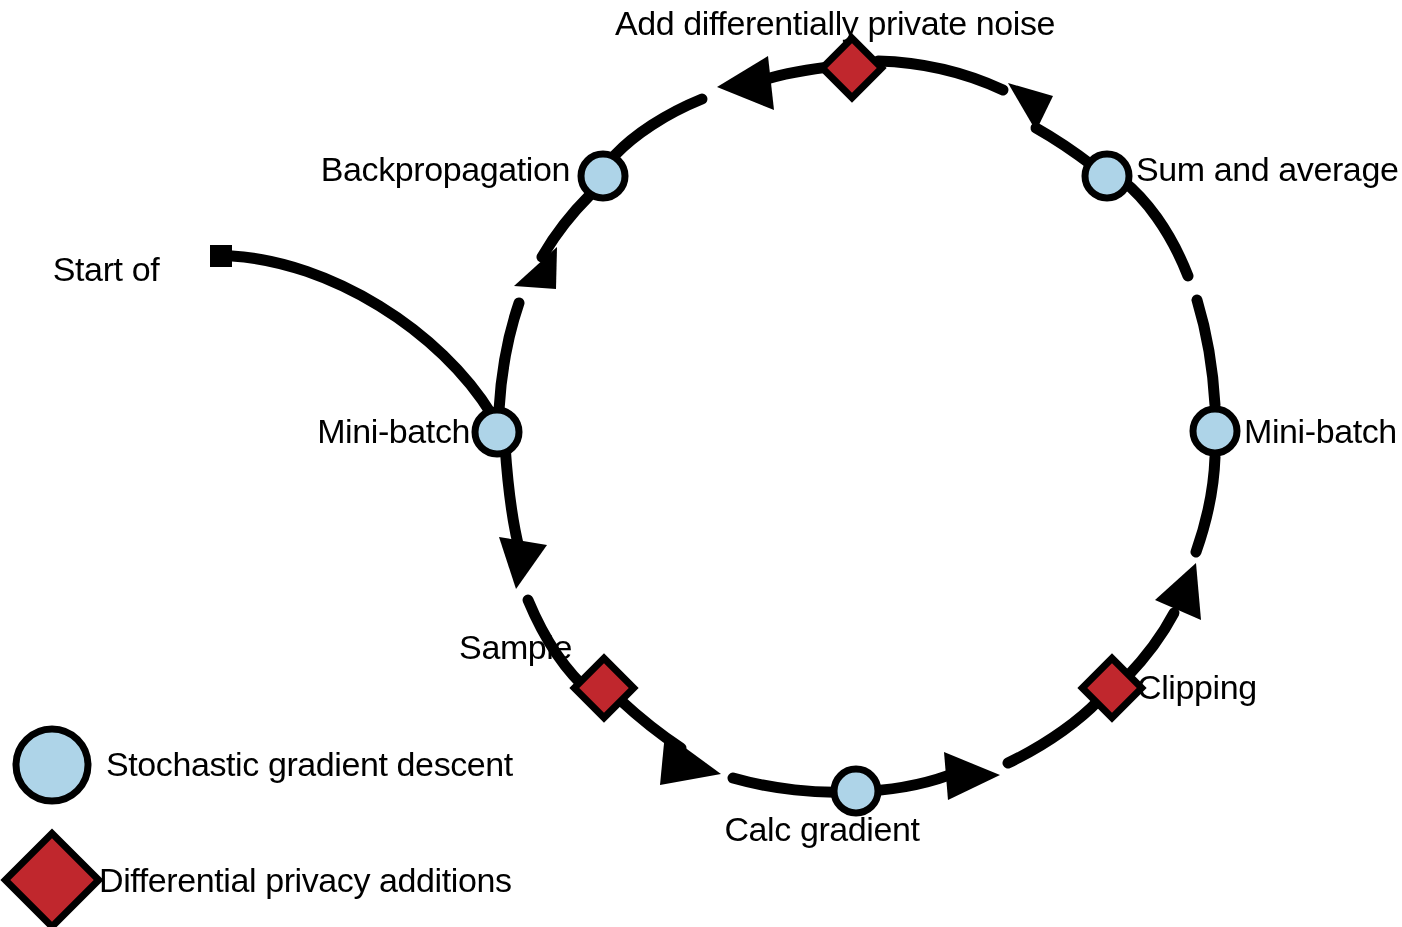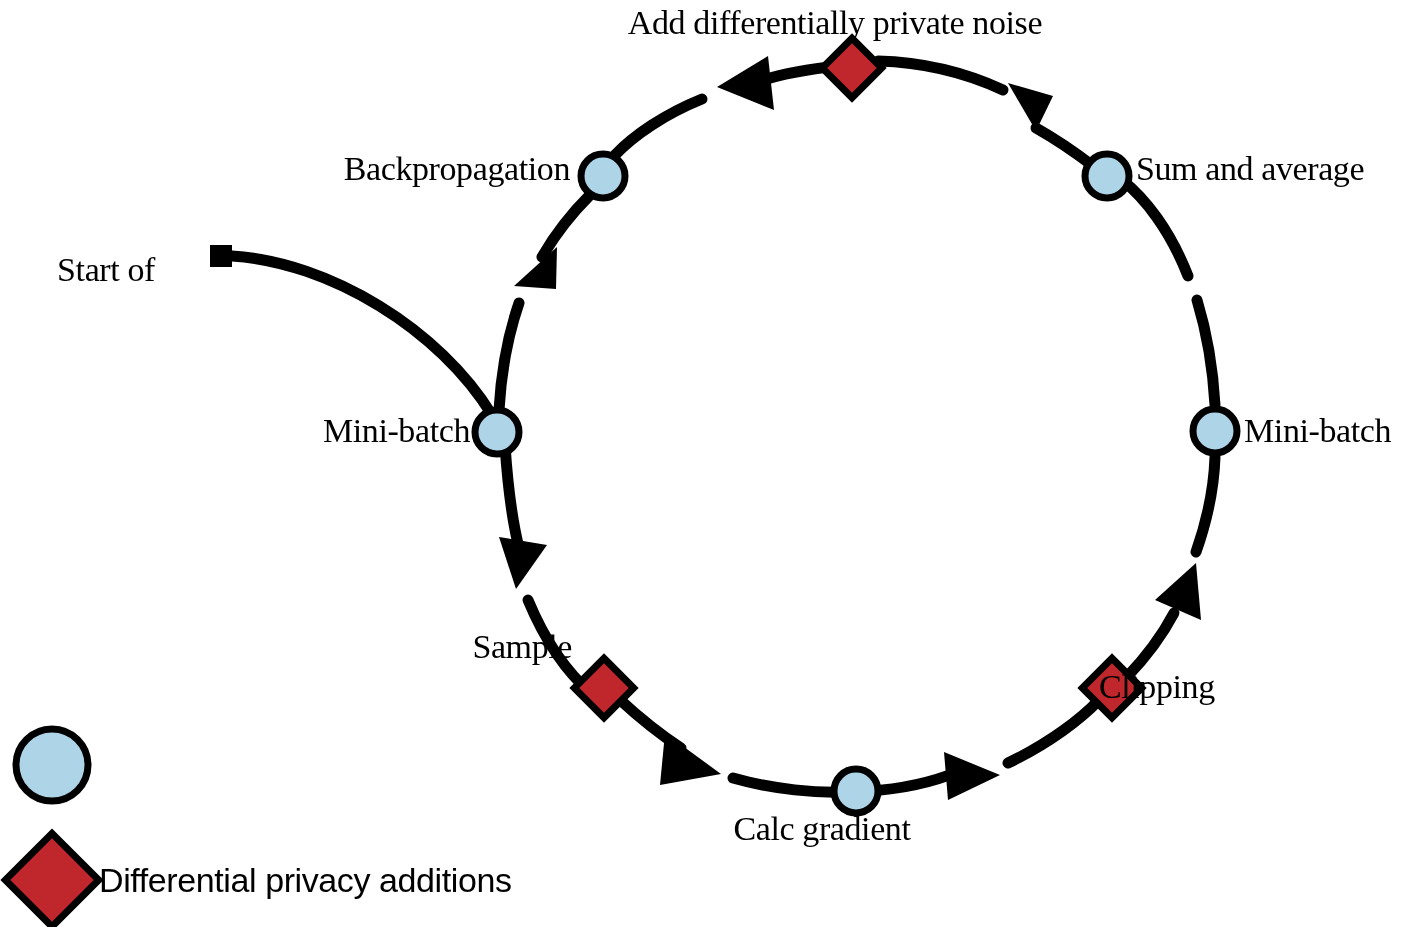--- a/index.html
+++ b/index.html
@@ -21,21 +21,21 @@
   #diagram-svg {
     position: absolute;
     left: 0;
     top: 0;
     width: 1402px;
     height: 927px;
   }
   .lbl {
     position: absolute;
     color: #000000;
-    font-family: Liberation Serif, serif;
+    font-family: Liberation Sans, sans-serif;
     font-size: 34px;
     line-height: 38px;
     white-space: nowrap;
     letter-spacing: -0.4px;
   }
   .lbl.two-line {
     white-space: normal;
     text-align: center;
     line-height: 39px;
   }
@@ -133,20 +133,21 @@
   <div class="lbl two-line" style="left:0px; top:222px; width:212px; text-align:center;margin-top:28px;">
     <span>Start of</span><br>
   </div>
 
   <div class="lbl r" style="left:140px; top:412px; width:330px;">Mini-batch</div>
 
   <div class="lbl" style="left:1244px; top:412px;">Mini-batch</div>
 
   <div class="lbl r" style="left:300px; top:628px; width:272px;">Sample</div>
 
-  <div class="lbl" style="left:1099px; top:668px;">Clipping</div>
+  <div class="lbl" style="left:1137px; top:668px;">Clipping</div>
 
   <div class="lbl c" style="left:672px; top:810px; width:300px;">Calc gradient</div>
 
+  <div class="legend-lbl" style="left:106px; top:745px;">Stochastic gradient descent</div>
 
   <div class="legend-lbl" style="left:99px; top:861px;">Differential privacy additions</div>
 
 </div>
 
 </body></html>

